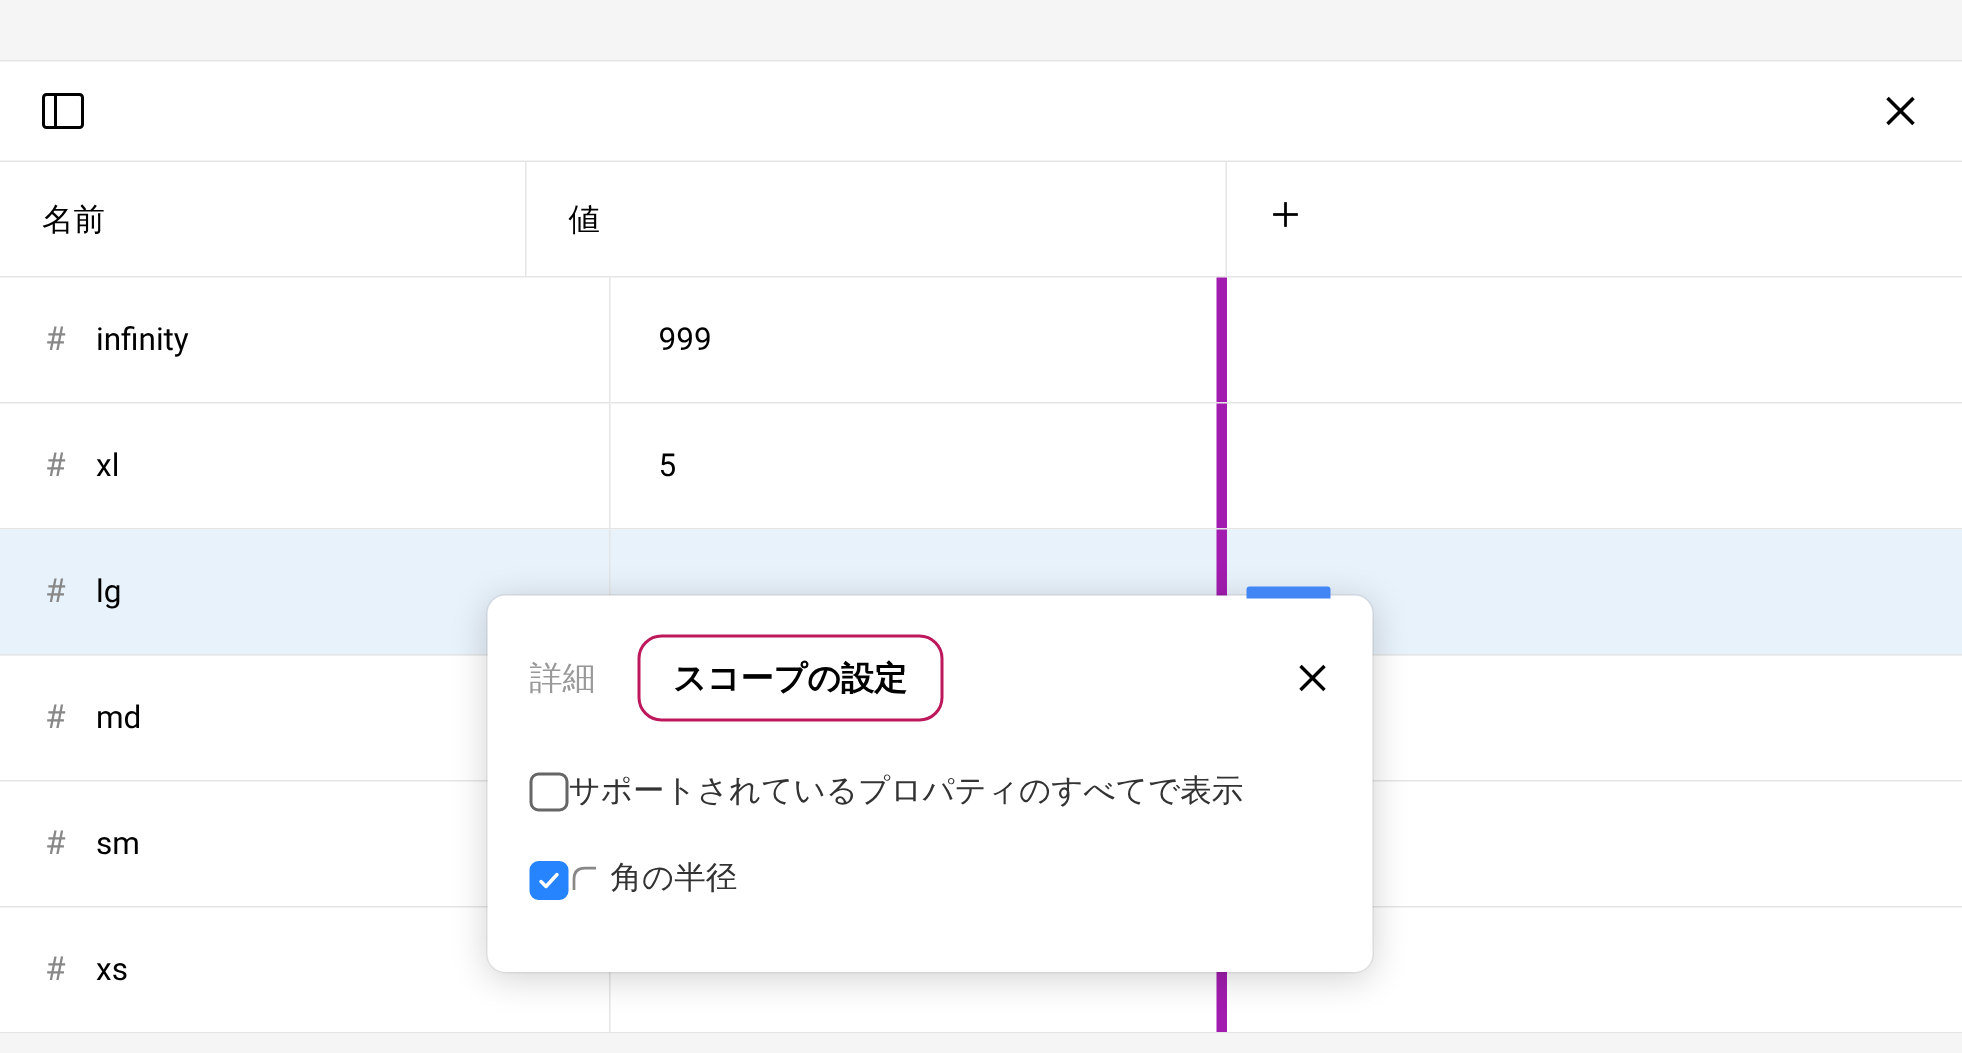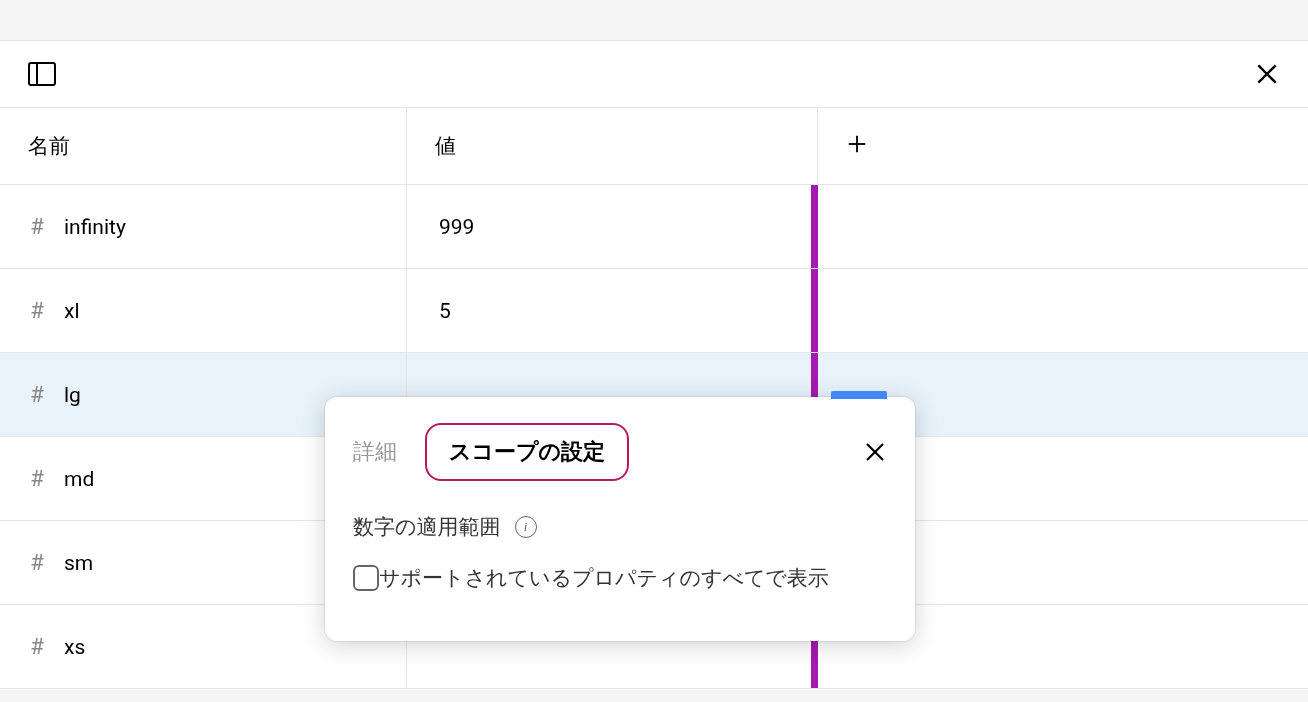--- a/index.html
+++ b/index.html
@@ -52,21 +52,21 @@
     .table-header {
       display: flex;
       border-bottom: 1px solid #e5e5e5;
     }
     .th {
       padding: 24px 28px;
       font-size: 21px;
       font-weight: 500;
       border-right: 1px solid #e5e5e5;
     }
-    .th.name-col { width: 407px; }
+    .th.name-col { width: 351px; }
     .th.value-col { flex: 1; border-right: 1px solid #e5e5e5; }
     .th.add-col {
       width: 490px;
       border-right: none;
       display: flex;
       align-items: center;
     }
     .plus-icon svg {
       width: 22px;
       height: 22px;
@@ -319,27 +319,36 @@
         </div>
         <div class="close-icon popover-close">
           <svg viewBox="0 0 24 24" fill="none" stroke="#000" stroke-width="2.2">
             <line x1="4" y1="4" x2="20" y2="20"></line>
             <line x1="20" y1="4" x2="4" y2="20"></line>
           </svg>
         </div>
       </div>
 
       <div class="popover-body">
-        <div class="section-label-row">
-          <span class="section-label">数字の適用範囲</span>
-          <span class="info-icon">i</span>
-        </div>
 
         <div class="option-row">
           <span class="checkbox"></span>
           <span class="option-text">サポートされているプロパティのすべてで表示</span>
         </div>
 
+        <div class="option-row with-icon">
+          <span class="checkbox checked">
+            <svg viewBox="0 0 24 24" fill="none" stroke="#fff" stroke-width="3.5" stroke-linecap="round" stroke-linejoin="round">
+              <polyline points="4,13 9,18 20,6"></polyline>
+            </svg>
+          </span>
+          <span class="corner-icon">
+            <svg viewBox="0 0 24 24" fill="none" stroke="#888" stroke-width="2">
+              <path d="M4 20 L4 12 Q4 4 12 4 L20 4"></path>
+            </svg>
+          </span>
+          <span class="option-text">角の半径</span>
+        </div>
       </div>
     </div>
 
   </div>
 </div>
 
 </body></html>

